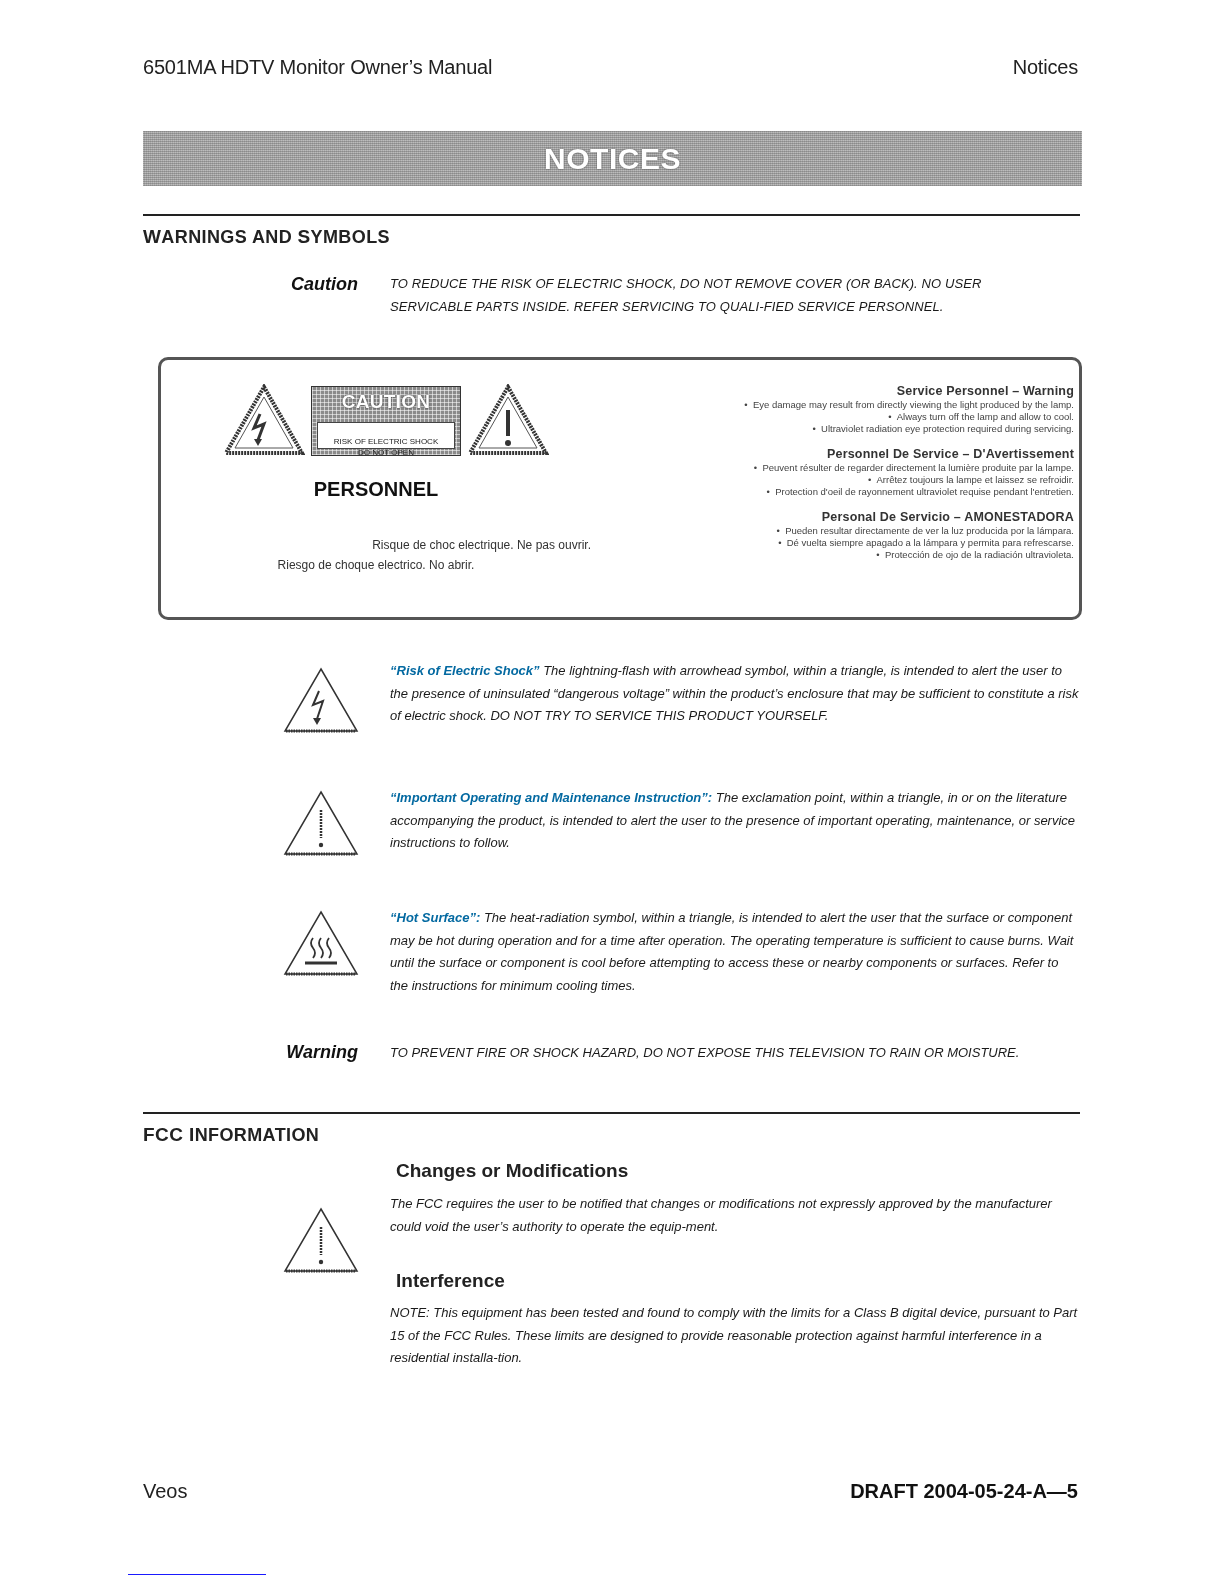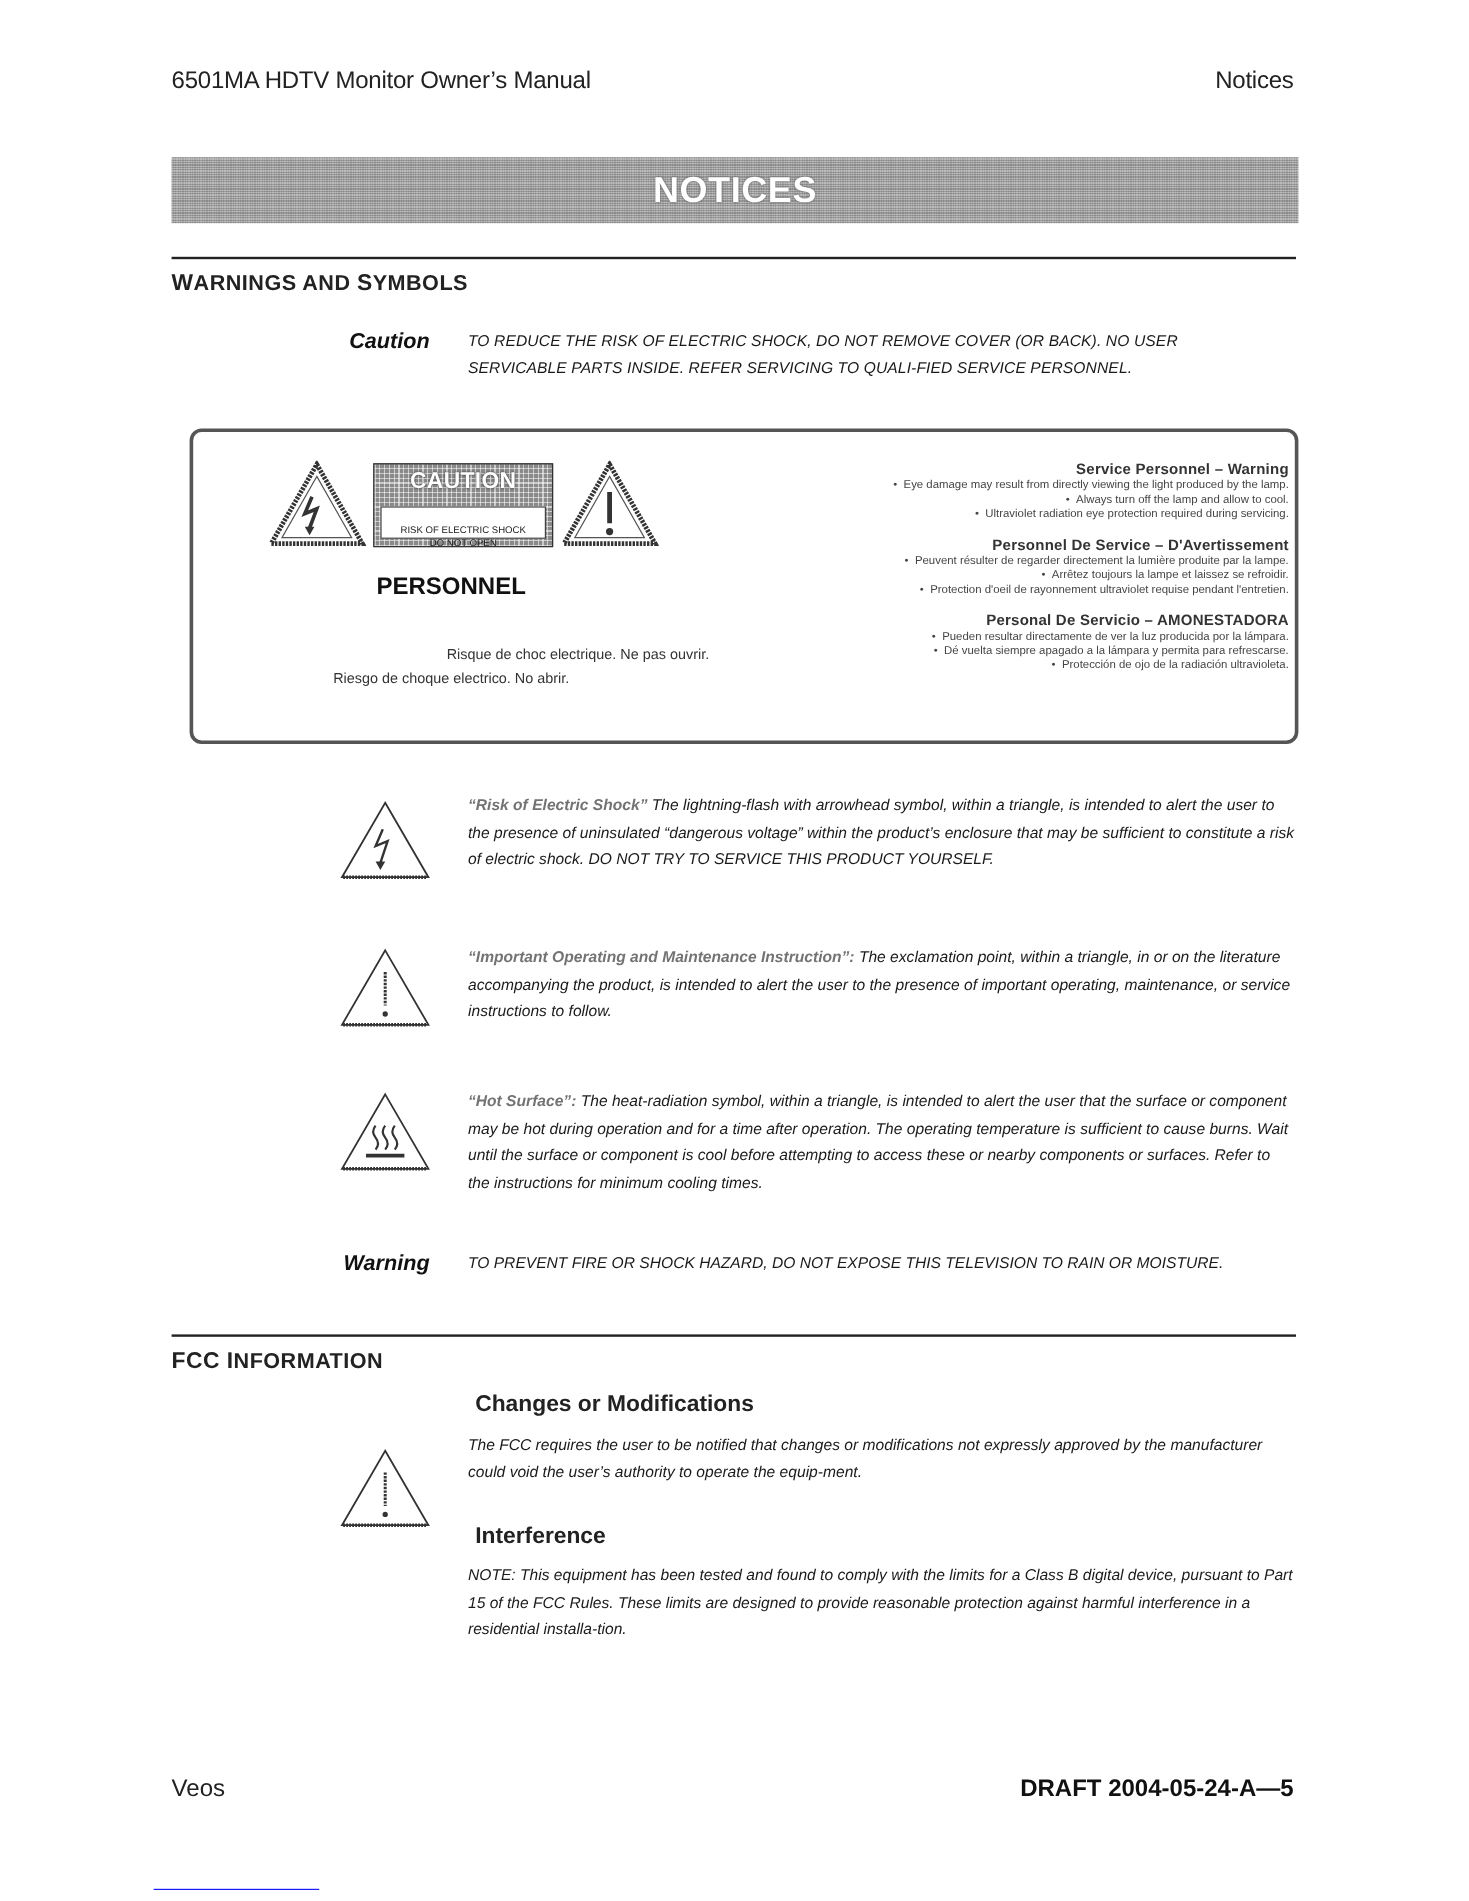--- a/index.html
+++ b/index.html
@@ -37,21 +37,21 @@
   .section-heading .big { font-size: 19px; }
 
   .label-italic {
     font-weight: bold; font-style: italic; font-size: 18px; color: #111;
     text-align: right; width: 120px;
   }
 
   .body-text {
     left: 390px; width: 690px; font-size: 13px; line-height: 22.5px; color: #1a1a1a; font-style: italic;
   }
-  .body-text b { color: #737373; }
+  .body-text b { color: #0369a1; }
 
   
   .cbox {
     left: 158px; top: 357px; width: 924px; height: 263px;
     border: 3px solid #555; border-radius: 10px; box-sizing: border-box;
   }
   .cbox-left { position: absolute; left: 0; top: 0; width: 430px; height: 100%; }
   .cbox-right { position: absolute; left: 433px; top: 24px; width: 480px; text-align: right; }
 
   .sign-row { position: absolute; top: 24px; left: 62px; display: flex; align-items: flex-end; gap: 6px; }

